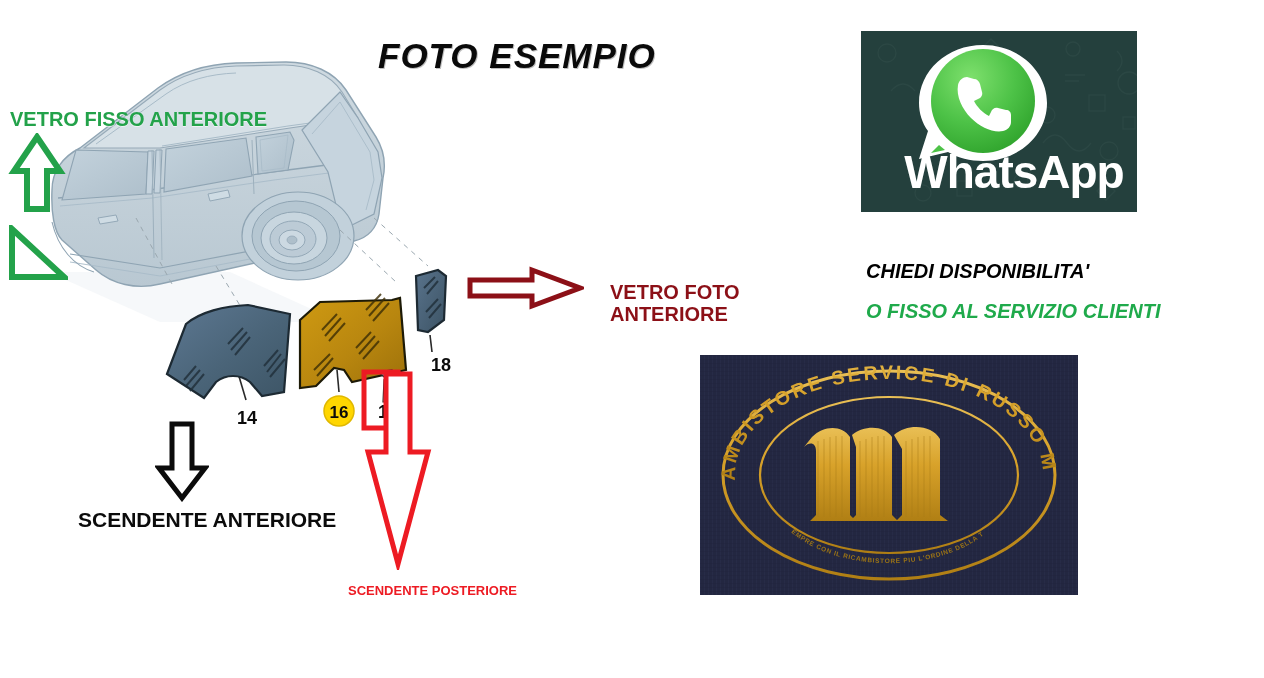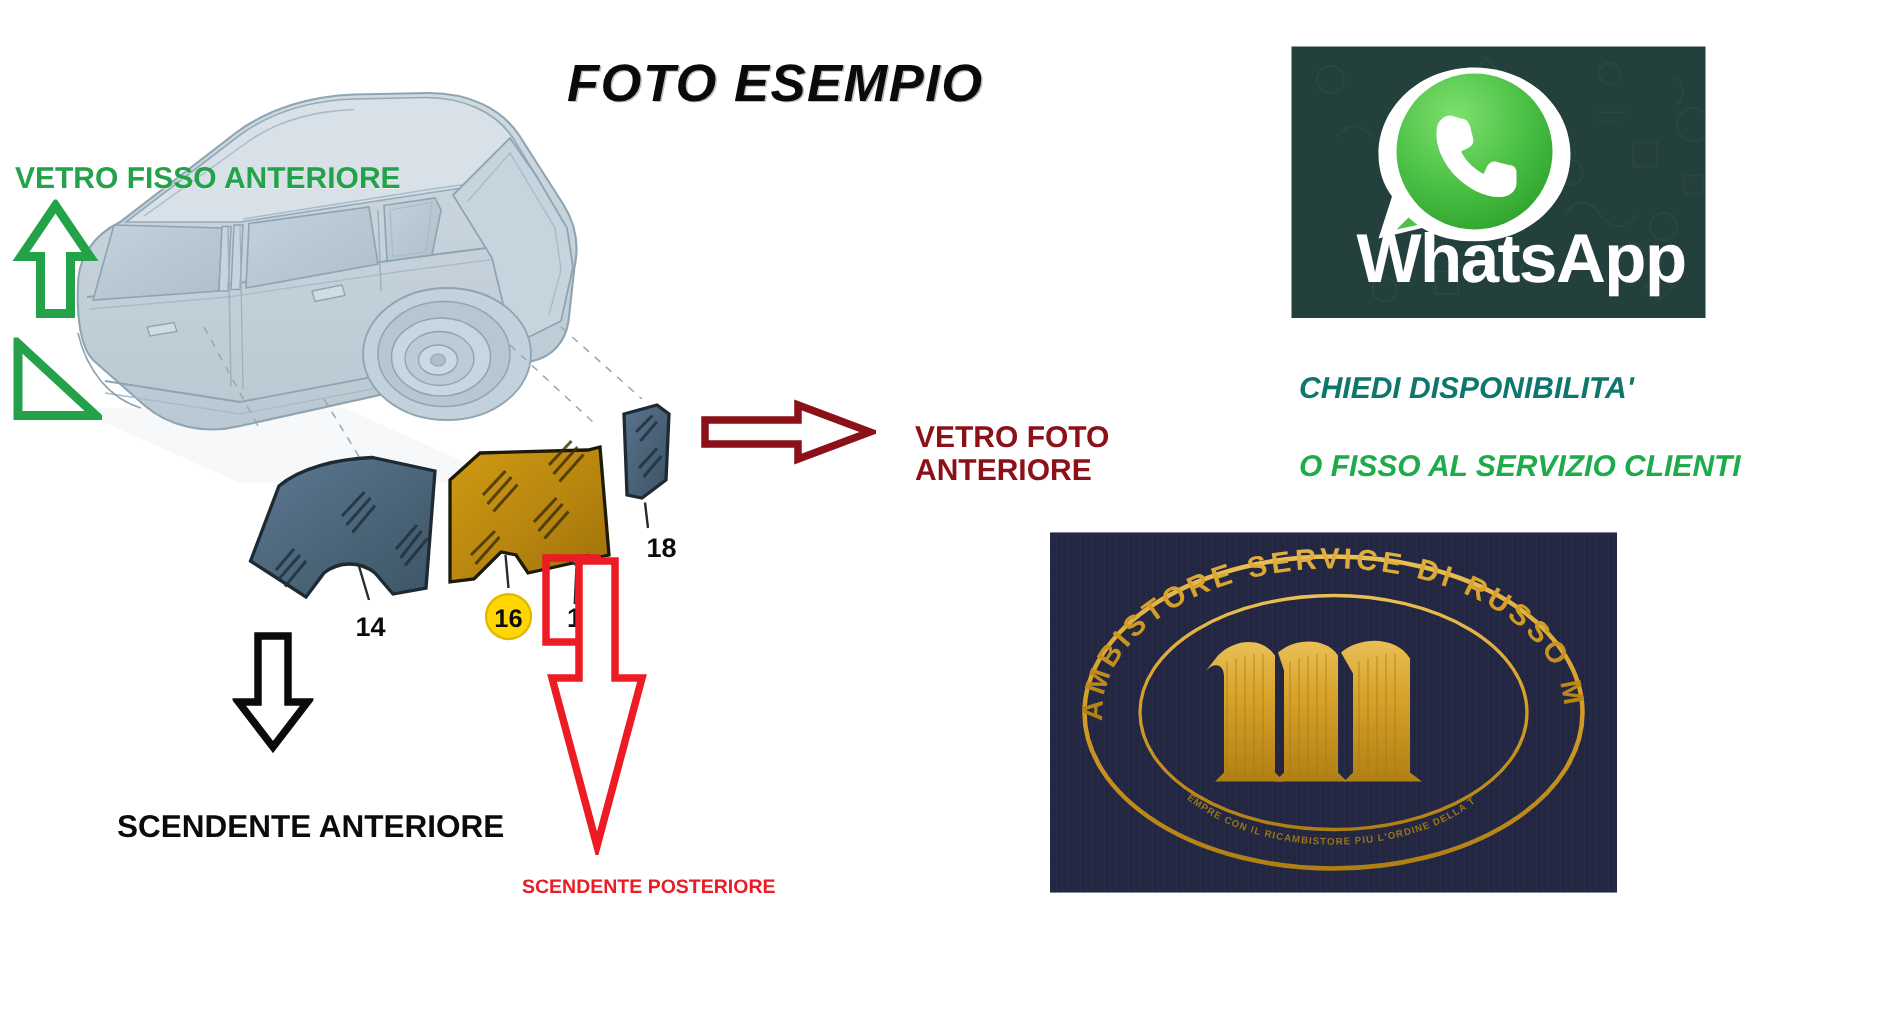--- a/index.html
+++ b/index.html
@@ -23,21 +23,21 @@
 
   
   #car-wrap{left:40px;top:22px;width:420px;height:310px;}
   #car-wrap svg{display:block;}
 
   
   .lbl{font-weight:bold;white-space:nowrap;line-height:1.12;}
   #lbl-vfa{left:10px;top:108px;color:#23a24a;font-size:20px;
            text-shadow:0px 1px 0 rgba(255,255,255,.6);}
   #lbl-vfp{left:610px;top:281px;color:#8c1017;font-size:20px;}
-  #lbl-sa {left:78px;top:508px;color:#0b0b0b;font-size:21px;margin-top:32px;}
+  #lbl-sa {left:78px;top:508px;color:#0b0b0b;font-size:21px;}
   #lbl-sp {left:348px;top:584px;color:#ed1b23;font-size:13px;}
 
   
   #arw-green {left:8px;top:133px;}
   #arw-tri   {left:6px;top:225px;}
   #arw-red   {left:466px;top:266px;}
   #arw-black {left:155px;top:420px;}
   #arw-redbig{left:362px;top:370px;}
 
   
@@ -57,21 +57,21 @@
     text-align:center;color:#ffffff;font-size:46px;font-weight:bold;
     letter-spacing:-1px;line-height:1;
   }
 
   
   #phone{
     left:874px;top:224px;color:#22a04a;
     font-size:30px;font-weight:bold;font-style:italic;letter-spacing:.5px;
     white-space:nowrap;
   }
-  #contact1{left:866px;top:248px;color:#0f766e;font-size:20px;
+  #contact1{left:866px;top:260px;color:#000000;font-size:20px;
             font-weight:bold;font-style:italic;white-space:nowrap;}
   #contact2{left:866px;top:300px;color:#1faa4b;font-size:20px;
             font-weight:bold;font-style:italic;white-space:nowrap;}
 
   
   #logo-box{
     left:700px;top:355px;width:378px;height:240px;
     background:#232741;overflow:hidden;
   }
   #logo-box svg{display:block;}

